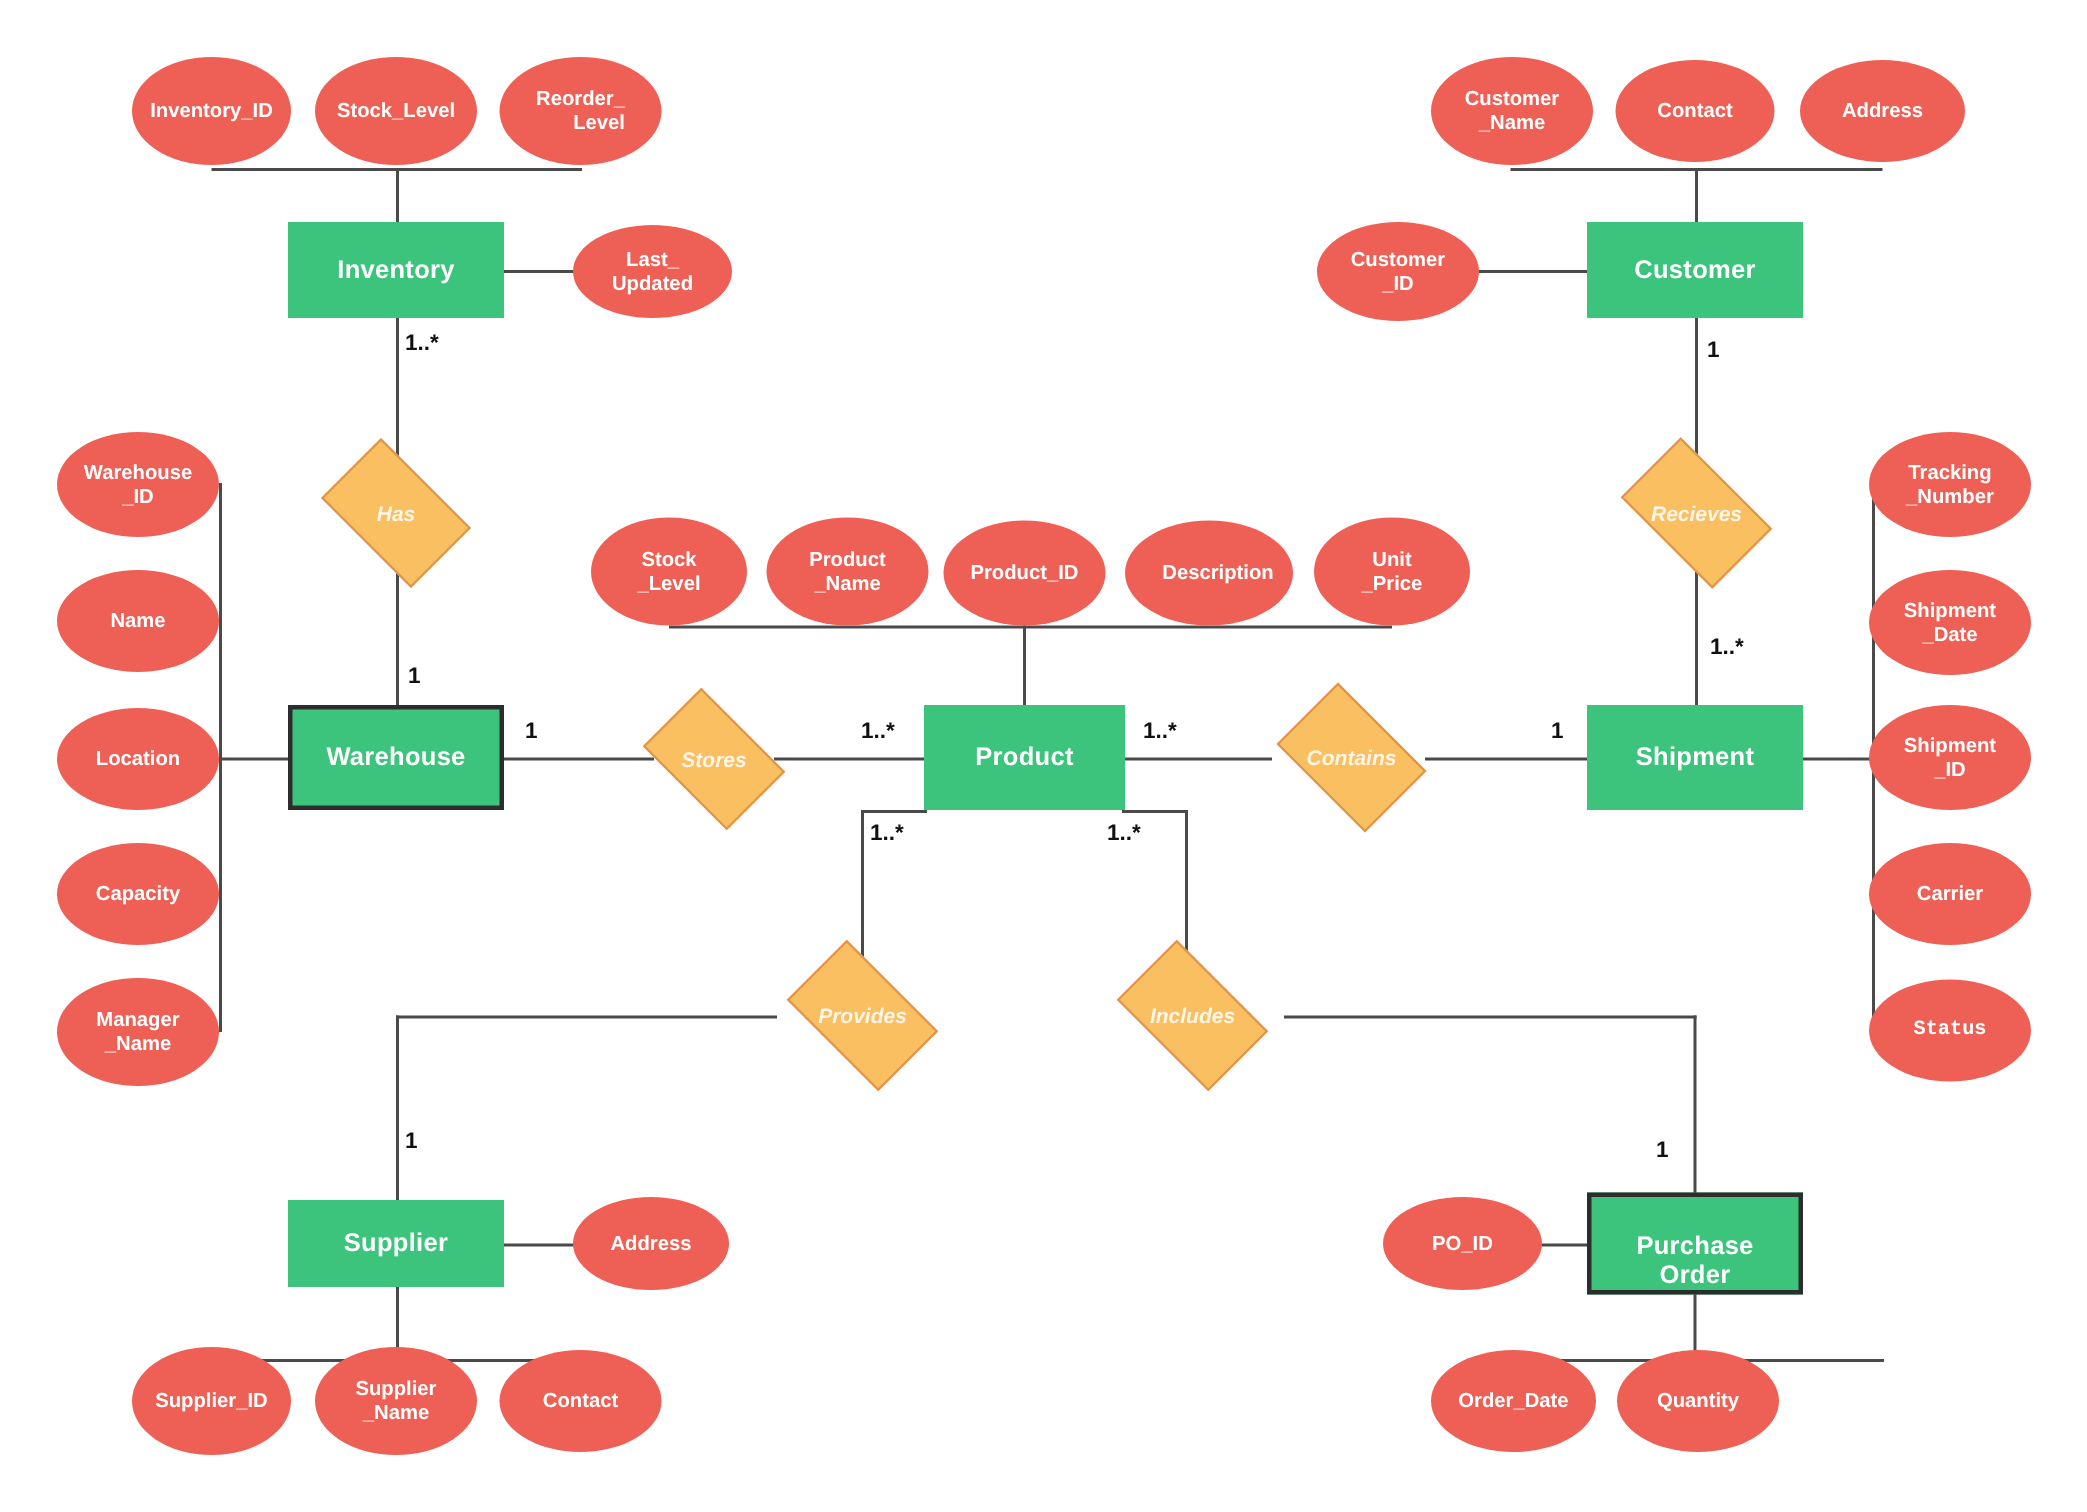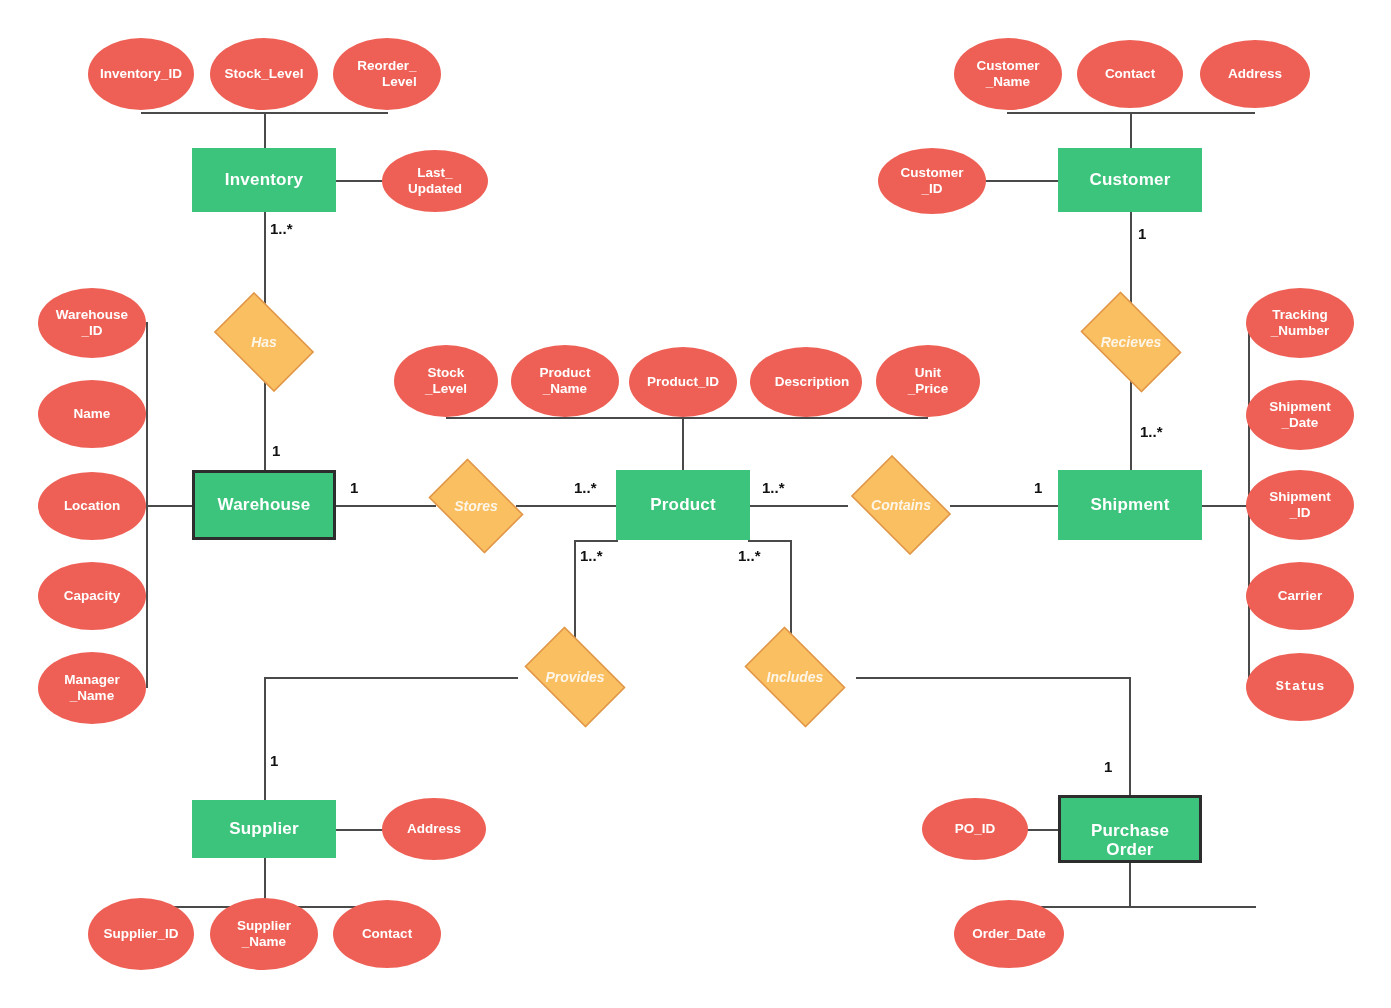--- a/index.html
+++ b/index.html
@@ -312,20 +312,23 @@
   <div class="attr" style="left:333px; top:900px; width:108px; height:68px;">
     <span style="white-space:pre-line;">Contact</span>
   </div>
 
   <div class="attr" style="left:922px; top:798px; width:106px; height:62px;text-align:center;">
     <span style="white-space:pre-line;">PO_ID</span>
   </div>
   <div class="attr" style="left:954px; top:900px; width:110px; height:68px;">
     <span style="white-space:pre-line;">Order_Date</span>
   </div>
+  <div class="attr" style="left:1078px; top:900px; width:108px; height:68px;">
+    <span style="white-space:pre-line;">Quantity</span>
+  </div>
 
   <div class="card" style="left:270px; top:220px;">1..*</div>
   <div class="card" style="left:272px; top:442px;">1</div>
   <div class="card" style="left:350px; top:479px;">1</div>
   <div class="card" style="left:574px; top:479px;">1..*</div>
   <div class="card" style="left:762px; top:479px;">1..*</div>
   <div class="card" style="left:1034px; top:479px;">1</div>
   <div class="card" style="left:1138px; top:225px;">1</div>
   <div class="card" style="left:1140px; top:423px;">1..*</div>
   <div class="card" style="left:580px; top:547px;">1..*</div>

